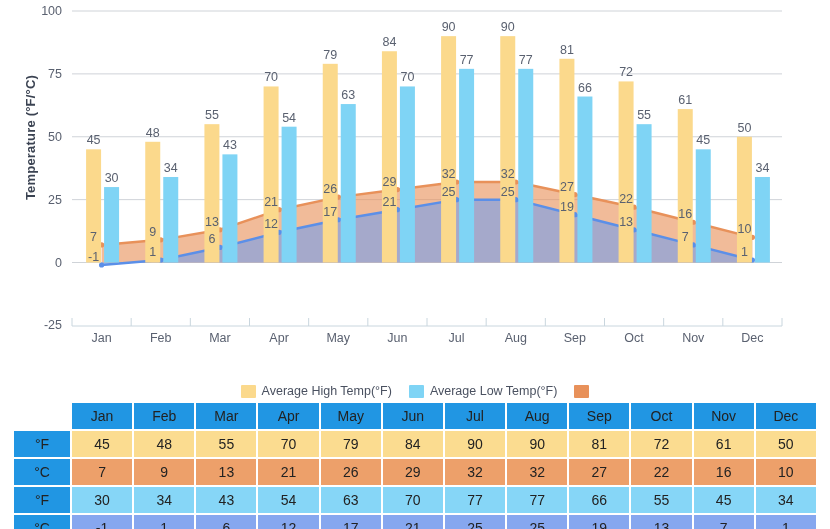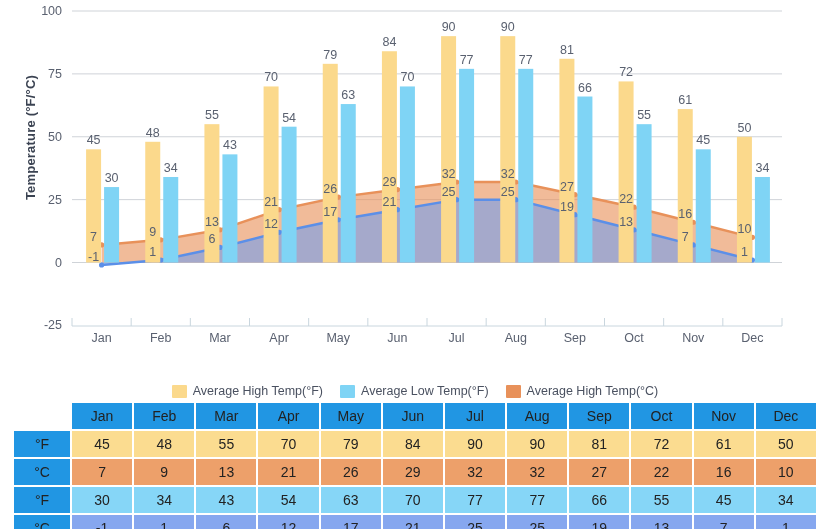--- a/index.html
+++ b/index.html
@@ -268,21 +268,20 @@
       <div class="legend-item">
         <span class="legend-swatch" style="background: rgb(251, 217, 140);"></span>
         <span>Average High Temp(°F)</span>
       </div>
       <div class="legend-item">
         <span class="legend-swatch" style="background: rgb(127, 212, 245);"></span>
         <span>Average Low Temp(°F)</span>
       </div>
       <div class="legend-item">
         <span class="legend-swatch" style="background: rgb(232, 145, 90);"></span>
-        <span>Average High Temp(°C)</span>
       </div>
     </div>
 
   <div class="data-table-wrap">
     <table class="data-table">
       <thead>
         <tr>
           <th class="corner-cell"></th>
         <th class="month-head">Jan</th>
             <th class="month-head">Feb</th>

